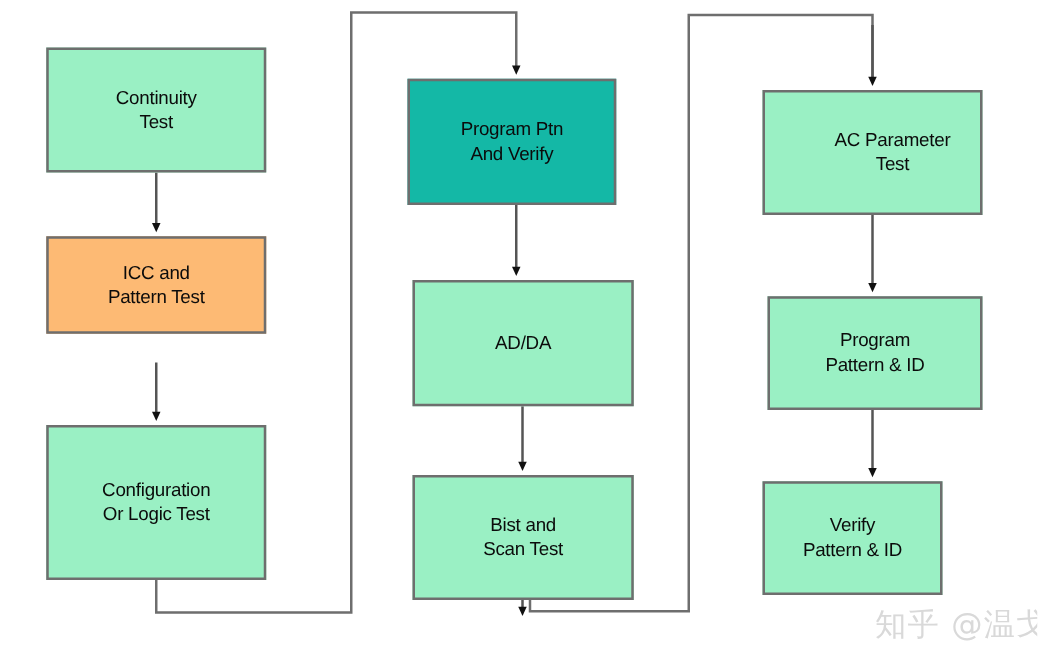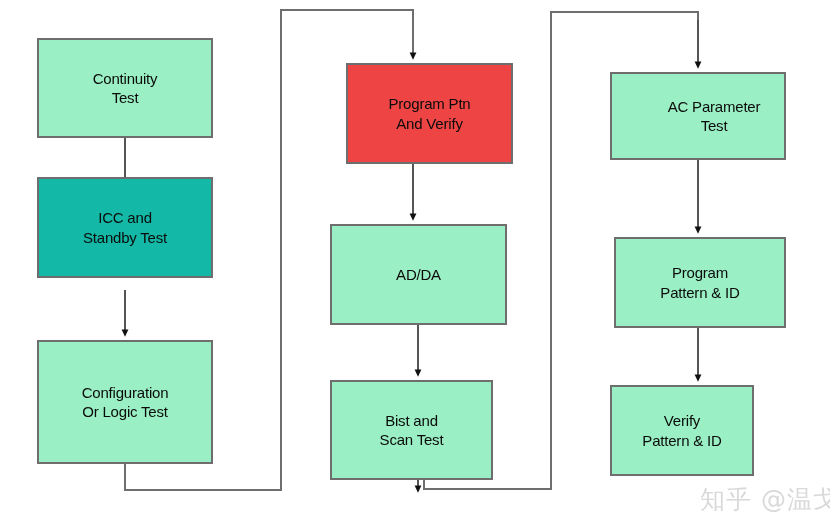--- a/index.html
+++ b/index.html
@@ -77,42 +77,42 @@
     <path d="M698,20 L698,65" fill="none" stroke="#555555" stroke-width="2" marker-end="url(#arrowhead)"></path>
 
     <line x1="698" y1="160" x2="698" y2="230" stroke="#555555" stroke-width="2" marker-end="url(#arrowhead)"></line>
     <line x1="698" y1="328" x2="698" y2="378" stroke="#555555" stroke-width="2" marker-end="url(#arrowhead)"></line>
   </svg>
 
   <div class="node" style="left: 37px; top: 38px; width: 176px; height: 100px; background: rgb(154, 240, 196); border-color: rgb(110, 110, 110); color: rgb(11, 11, 11);">
     <span class="ln">Continuity</span>
     <span class="ln">Test</span>
   </div>
-  <div class="node" style="left: 37px; top: 177px; width: 176px; height: 101px; background: #14b8a6; border-color: rgb(110, 110, 110); color: rgb(11, 11, 11);">
+  <div class="node" style="left: 37px; top: 189px; width: 176px; height: 78px; background: #fdba74; border-color: rgb(110, 110, 110); color: rgb(11, 11, 11);">
     <span class="ln">ICC and</span>
-    <span class="ln">Standby Test</span>
+    <span class="ln">Pattern Test</span>
   </div>
   <div class="node" style="left: 37px; top: 340px; width: 176px; height: 124px; background: rgb(154, 240, 196); border-color: rgb(110, 110, 110); color: rgb(11, 11, 11);">
     <span class="ln">Configuration</span>
     <span class="ln">Or Logic Test</span>
   </div>
 
-  <div class="node" style="left: 346px; top: 63px; width: 167px; height: 101px; background: #ef4444; border-color: rgb(110, 110, 110); color: rgb(11, 11, 11);">
+  <div class="node" style="left: 326px; top: 63px; width: 167px; height: 101px; background: #14b8a6; border-color: rgb(110, 110, 110); color: rgb(11, 11, 11);">
     <span class="ln">Program Ptn</span>
     <span class="ln">And Verify</span>
   </div>
   <div class="node" style="left: 330px; top: 224px; width: 177px; height: 101px; background: rgb(154, 240, 196); border-color: rgb(110, 110, 110); color: rgb(11, 11, 11); gap: 20px;">
     <span class="ln">AD/DA</span>
   </div>
-  <div class="node" style="left: 330px; top: 380px; width: 163px; height: 100px; background: rgb(154, 240, 196); border-color: rgb(110, 110, 110); color: rgb(11, 11, 11);">
+  <div class="node" style="left: 330px; top: 380px; width: 177px; height: 100px; background: rgb(154, 240, 196); border-color: rgb(110, 110, 110); color: rgb(11, 11, 11);">
     <span class="ln">Bist and</span>
     <span class="ln">Scan Test</span>
   </div>
 
-  <div class="node" style="left: 610px; top: 72px; width: 176px; height: 88px; background: rgb(154, 240, 196); border-color: rgb(110, 110, 110); color: rgb(11, 11, 11); padding-left: 32px;">
+  <div class="node" style="left: 610px; top: 72px; width: 176px; height: 100px; background: rgb(154, 240, 196); border-color: rgb(110, 110, 110); color: rgb(11, 11, 11); padding-left: 32px;">
     <span class="ln">AC Parameter</span>
     <span class="ln">Test</span>
   </div>
   <div class="node" style="left: 614px; top: 237px; width: 172px; height: 91px; background: rgb(154, 240, 196); border-color: rgb(110, 110, 110); color: rgb(11, 11, 11);">
     <span class="ln">Program</span>
     <span class="ln">Pattern &amp; ID</span>
   </div>
   <div class="node" style="left: 610px; top: 385px; width: 144px; height: 91px; background: rgb(154, 240, 196); border-color: rgb(110, 110, 110); color: rgb(11, 11, 11);">
     <span class="ln">Verify</span>
     <span class="ln">Pattern &amp; ID</span>

